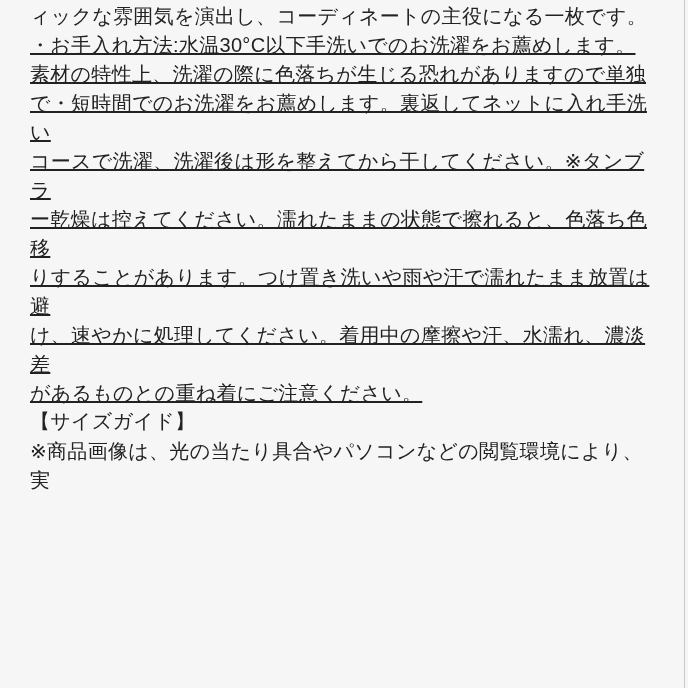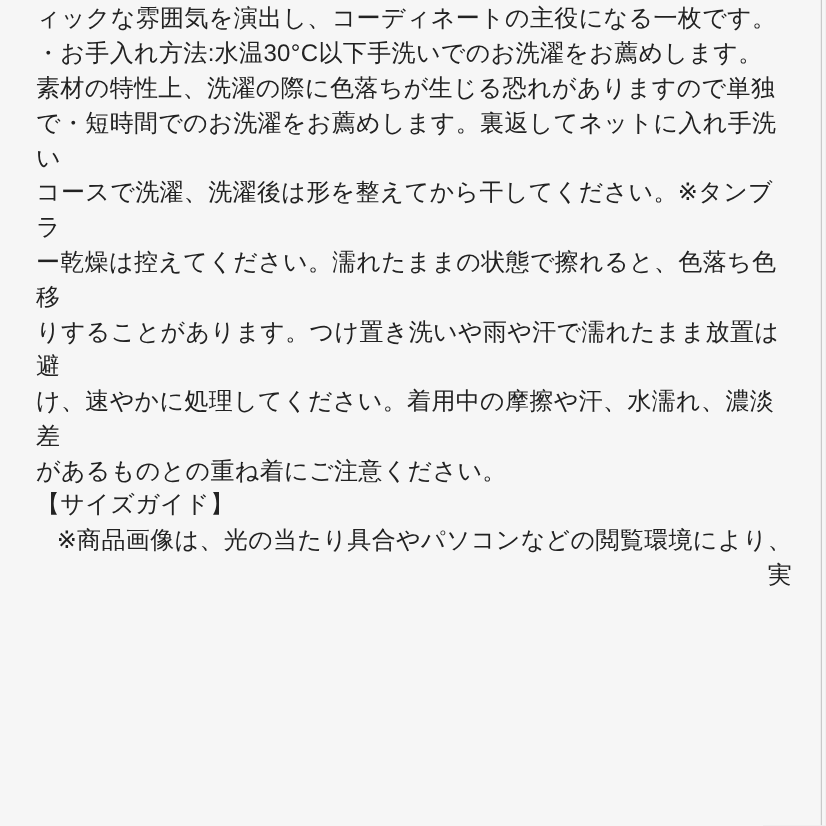--- a/index.html
+++ b/index.html
@@ -25,26 +25,26 @@
     margin: 0;
     padding: 0;
     white-space: pre-line;
     font-weight: 400;
     font-size: 20px;
     line-height: 29px;
     letter-spacing: 0.3px;
   }
   .intro       { margin-top: 0; }
   .material    { margin-top: 24px; }
-  .care        { margin-top: 26px; }
+  .care        { margin-top: 26px; text-decoration: underline; }
   .size-heading{ margin-top: 52px; font-weight: 700; font-family: Liberation Mono, monospace; }
   .size-text   { margin-top: 24px; }
   .model       { margin-top: 29px; }
   .wear        { margin-top: 22px; }
-  .note        { margin-top: 23px; text-align: right; }
+  .note        { margin-top: 23px; }
   .right-line {
     position: absolute;
     top: 0;
     left: 684px;
     width: 1px;
     height: 688px;
     background: #c9c9c9;
   }
 </style>
 </head>

